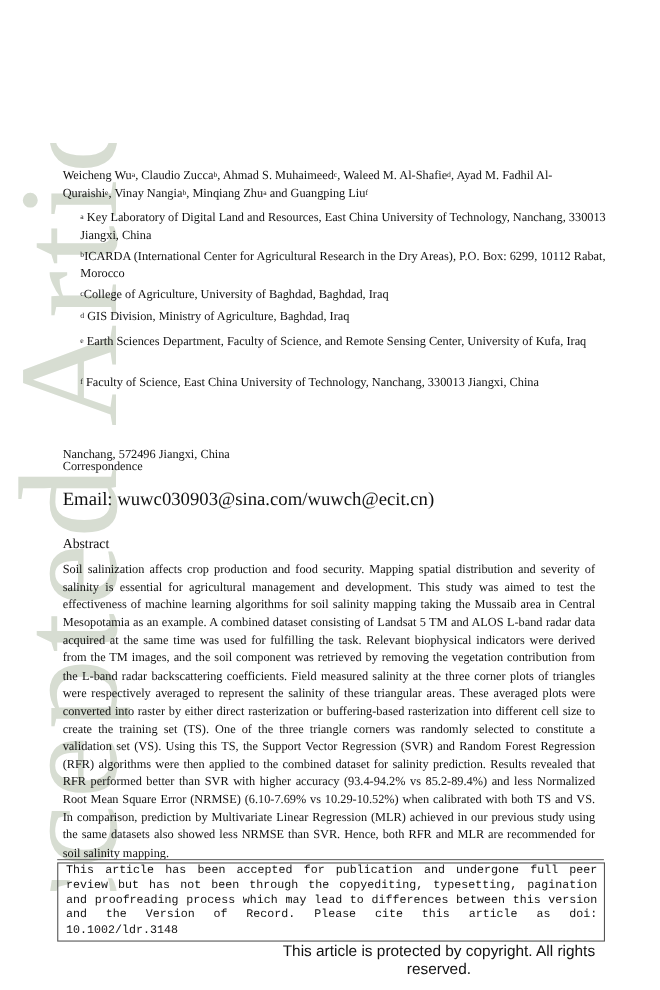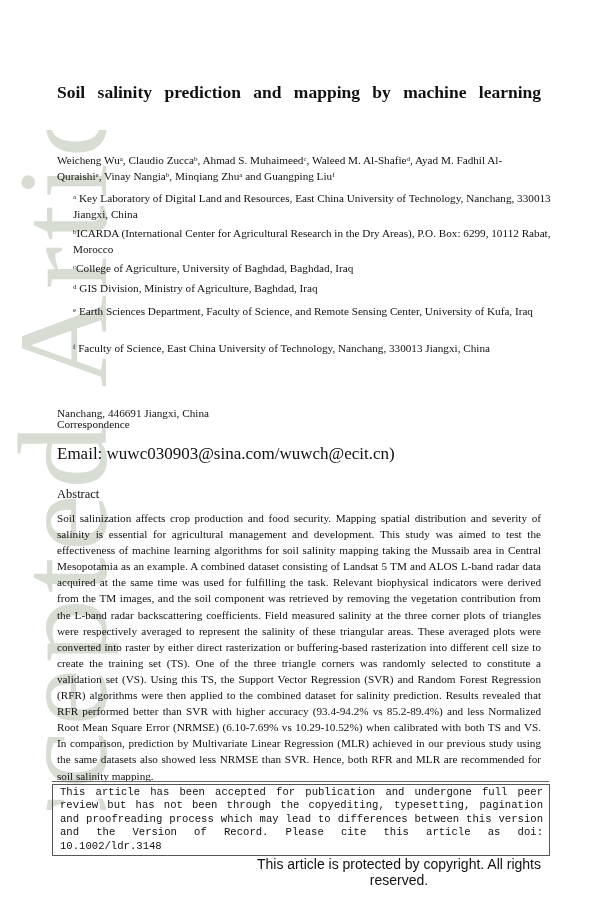--- a/index.html
+++ b/index.html
@@ -41,35 +41,34 @@
 </head>
 <body>
 
 <div class="page">
   <div class="watermark">
     <span>Accepted Article</span>
   </div>
 
   <div class="content">
     <div class="title">
-      <span class="l1">Soil salinity prediction and mapping by machine learning</span>
     </div>
 
     <div class="authors" id="authors"><span>Weicheng Wu</span><sup>a</sup><span>, </span><span>Claudio Zucca</span><sup>b</sup><span>, </span><span>Ahmad S. Muhaimeed</span><sup>c</sup><span>, </span><span>Waleed M. Al-Shafie</span><sup>d</sup><span>, </span><span>Ayad M. Fadhil Al-Quraishi</span><sup>e</sup><span>, </span><span>Vinay Nangia</span><sup>b</sup><span>, </span><span>Minqiang Zhu</span><sup>a</sup><span> and </span><span>Guangping Liu</span><sup>f</sup><span></span></div>
 
     <div class="aff" style="top:190px"><sup>a</sup> <span>Key Laboratory of Digital Land and Resources, East China University of Technology, Nanchang, 330013 Jiangxi, China</span></div>
     <div class="aff" style="top:225px"><sup>b</sup><span>ICARDA (International Center for Agricultural Research in the Dry Areas), P.O. Box: 6299, 10112 Rabat, Morocco</span></div>
     <div class="aff" style="top:260px"><sup>c</sup><span>College of Agriculture, University of Baghdad, Baghdad, Iraq</span></div>
     <div class="aff" style="top:280px"><sup>d</sup> <span>GIS Division, Ministry of Agriculture, Baghdad, Iraq</span></div>
     <div class="aff" style="top:303px"><sup>e</sup> <span>Earth Sciences Department, Faculty of Science, and Remote Sensing Center, University of Kufa, Iraq</span></div>
     <div class="aff" style="top:340px"><sup>f</sup> <span>Faculty of Science, East China University of Technology, Nanchang, 330013 Jiangxi, China</span></div>
 
     <div class="corr-h">Correspondence</div>
     <div class="corr">
-      <span>Nanchang, 446691 Jiangxi, China</span>
+      <span>Nanchang, 572496 Jiangxi, China</span>
     </div>
     <div class="email">Email: wuwc030903@sina.com/wuwch@ecit.cn)</div>
 
     <div class="abs-h">Abstract</div>
     <div class="abs">Soil salinization affects crop production and food security. Mapping spatial distribution and severity of salinity is essential for agricultural management and development. This study was aimed to test the effectiveness of machine learning algorithms for soil salinity mapping taking the Mussaib area in Central Mesopotamia as an example. A combined dataset consisting of Landsat 5 TM and ALOS L-band radar data acquired at the same time was used for fulfilling the task. Relevant biophysical indicators were derived from the TM images, and the soil component was retrieved by removing the vegetation contribution from the L-band radar backscattering coefficients. Field measured salinity at the three corner plots of triangles were respectively averaged to represent the salinity of these triangular areas. These averaged plots were converted into raster by either direct rasterization or buffering-based rasterization into different cell size to create the training set (TS). One of the three triangle corners was randomly selected to constitute a validation set (VS). Using this TS, the Support Vector Regression (SVR) and Random Forest Regression (RFR) algorithms were then applied to the combined dataset for salinity prediction. Results revealed that RFR performed better than SVR with higher accuracy (93.4-94.2% vs 85.2-89.4%) and less Normalized Root Mean Square Error (NRMSE) (6.10-7.69% vs 10.29-10.52%) when calibrated with both TS and VS. In comparison, prediction by Multivariate Linear Regression (MLR) achieved in our previous study using the same datasets also showed less NRMSE than SVR. Hence, both RFR and MLR are recommended for soil salinity mapping.</div>
 
     <div class="rule"></div>
     <div class="notice">This article has been accepted for publication and undergone full peer review but has not been through the copyediting, typesetting, pagination and proofreading process which may lead to differences between this version and the Version of Record. Please cite this article as doi: 10.1002/ldr.3148</div>
     <div class="copyright">This article is protected by copyright. All rights reserved.</div>
   </div>

